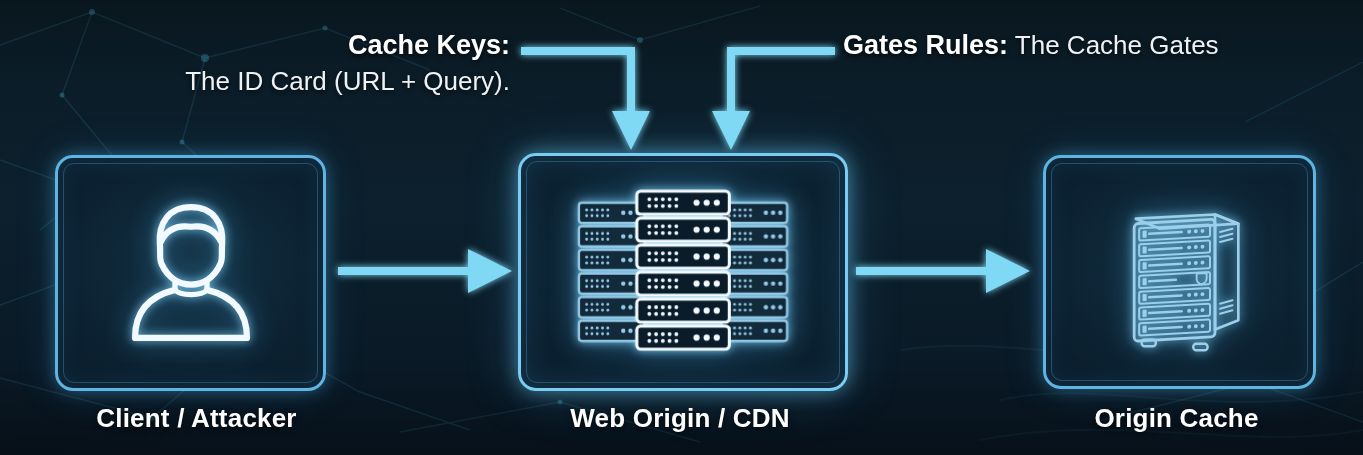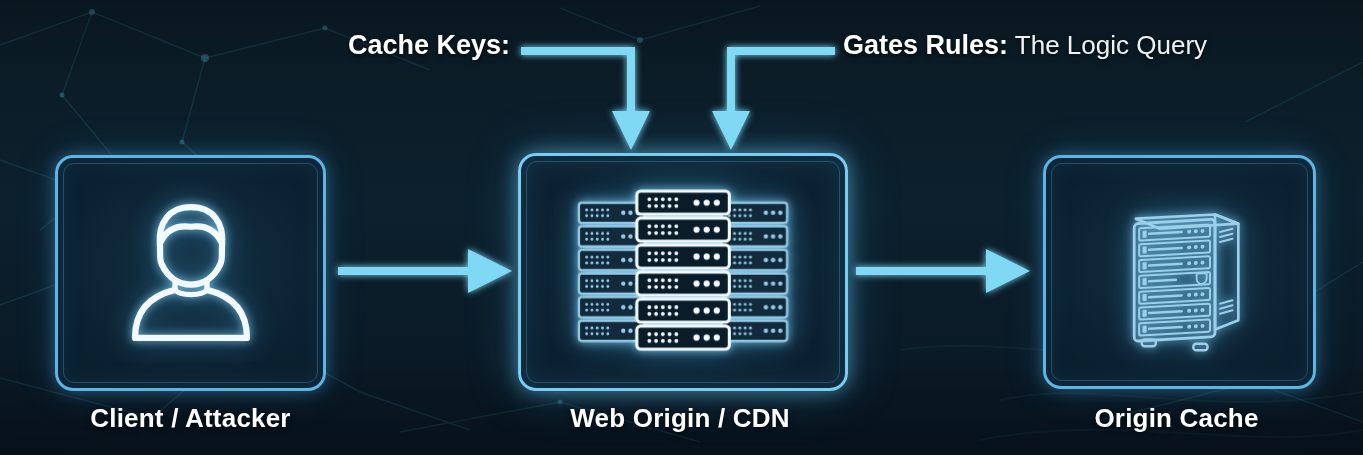--- a/index.html
+++ b/index.html
@@ -41,21 +41,21 @@
   #box-origin{left:1043px;top:155px;width:267px;height:228px;}
 
   .icon-svg{filter:drop-shadow(0 0 5px rgba(130,210,250,.85)) drop-shadow(0 0 14px rgba(80,180,235,.45));}
 
   .node-label{
     position:absolute;z-index:2;text-align:center;
     color:var(--text-primary,#ffffff);font-weight:bold;font-size:26px;
     text-shadow:0 2px 6px rgba(0,0,0,.65);
     top:403px;letter-spacing:.2px;
   }
-  #label-client{left:58px;width:265px;}
+  #label-client{left:64px;width:265px;}
   #label-cache {left:518px;width:324px;}
   #label-origin{left:1043px;width:267px;}
 
   .ann{
     position:absolute;z-index:4;top:27px;line-height:36px;font-size:26px;
     color:var(--text-secondary,#eef2f5);text-shadow:0 2px 5px rgba(0,0,0,.7);
   }
   .ann .bold{font-weight:bold;font-size:27px;color:var(--text-primary,#ffffff);}
   #ann-cache-keys{right:853px;text-align:right;margin-left:16px;}
   #ann-cache-rules{left:843px;text-align:left;}
@@ -105,24 +105,25 @@
     <path d="M1000,400 C1100,378 1200,420 1363,392"></path>
     <path d="M980,440 C1120,412 1250,452 1363,430"></path>
     <path d="M900,350 C1000,335 1080,365 1180,348"></path>
   </g>
 </svg>
 
 <div id="vignette" class="layer"></div>
 
 <div class="ann" id="ann-cache-keys">
   <div><span class="bold">Cache Keys:</span></div>
+  <div>The ID Card (URL + Query).</div>
 </div>
 
 <div class="ann" id="ann-cache-rules">
-  <div><span class="bold">Gates Rules:</span> <span>The Logic Query</span></div>
+  <div><span class="bold">Gates Rules:</span> <span>The Cache Gates</span></div>
 </div>
 
 <div class="node-box" id="box-client">
   <svg class="icon-svg" width="152" height="160" viewBox="0 0 170 180">
     <path class="s-white" stroke-width="7" d="M85 16 C60 16 48 34 50 58 C51 68 49 74 52 80 C59 95 71 103 85 103 C99 103 111 95 118 80 C121 74 119 68 120 58 C122 34 110 16 85 16 Z"></path>
     <path class="s-white" stroke-width="7" d="M51 55 C58 40 70 36 85 38 C100 36 112 41 119 55"></path>
     <path class="s-white" stroke-width="6" d="M67 101 L67 109 C73 116 97 116 103 109 L103 101"></path>
     <path class="s-white" stroke-width="7" d="M67 109 C38 116 22 134 22 163 L148 163 C148 134 132 116 103 109"></path>
   </svg>
 </div>

